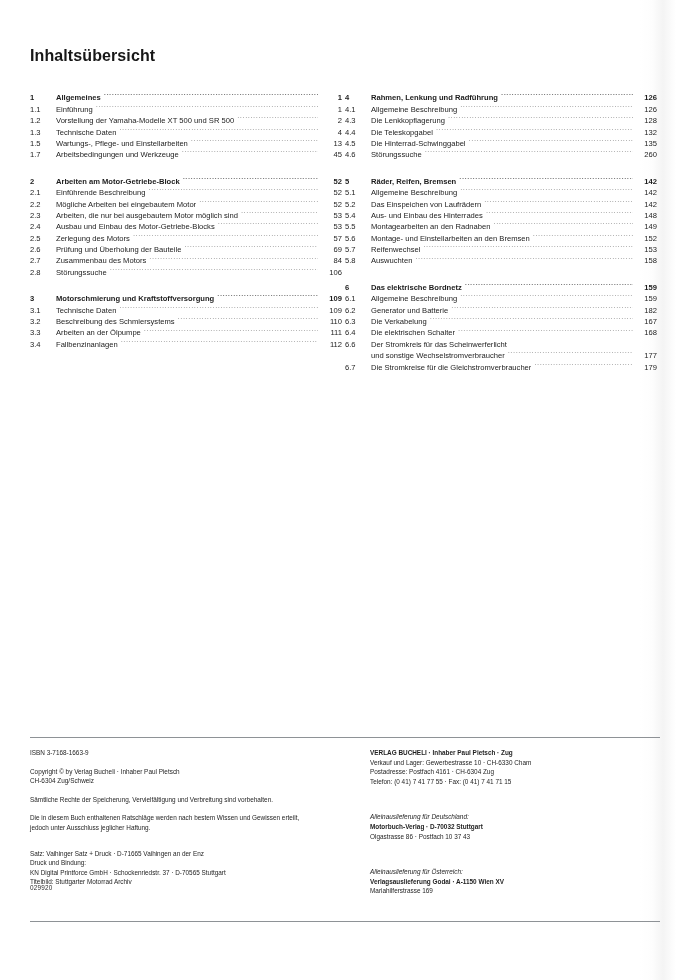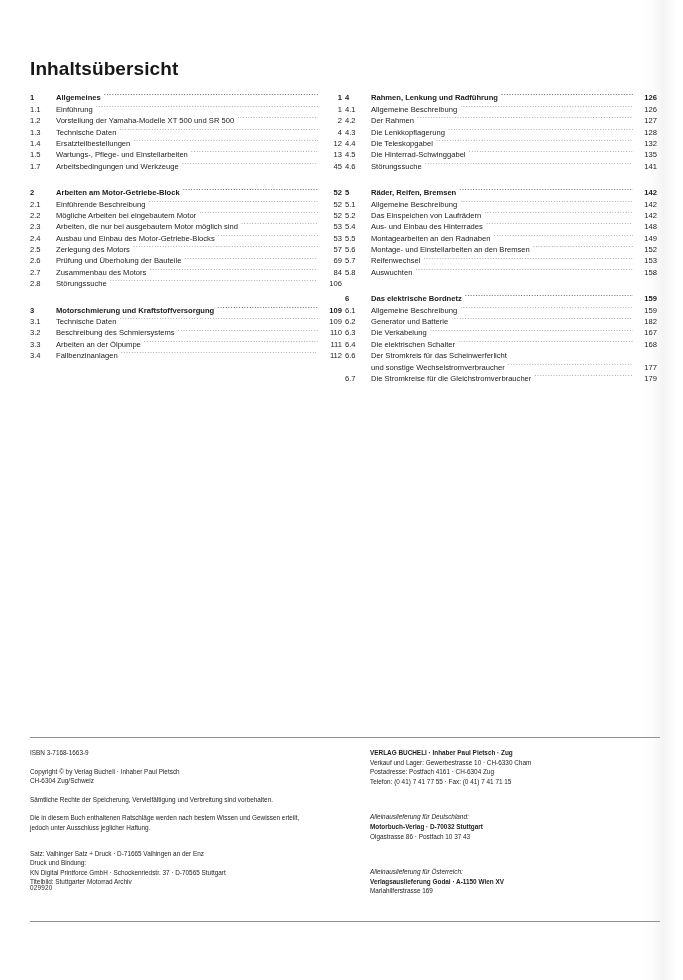--- a/index.html
+++ b/index.html
@@ -20,22 +20,22 @@
     overflow: hidden;
     background: #ffffff;
     background-image: linear-gradient(to right,
         #ffffff 0px, #ffffff 640px, #fdfdfd 652px, #f4f4f4 663px, #ffffff 676px, #ffffff 683px);
   }
 
   
   .page-title {
     position: absolute;
     left: 30px;
-    top: 58px;
-    font-size: 19px;
+    top: 47px;
+    font-size: 16px;
     font-weight: bold;
     letter-spacing: 0.1px;
     color: #171717;
   }
 
   
   .toc {
     position: absolute;
     top: 89px;
     left: 0;
@@ -170,26 +170,20 @@
             <span class="leader"></span>
             <span class="pg">2</span>
           </div>
           <div class="toc-row">
             <span class="num">1.3</span>
             <span class="label">Technische Daten</span>
             <span class="leader"></span>
             <span class="pg">4</span>
           </div>
           <div class="toc-row">
-            <span class="num">1.4</span>
-            <span class="label">Ersatzteilbestellungen</span>
-            <span class="leader"></span>
-            <span class="pg">12</span>
-          </div>
-          <div class="toc-row">
             <span class="num">1.5</span>
             <span class="label">Wartungs-, Pflege- und Einstellarbeiten</span>
             <span class="leader"></span>
             <span class="pg">13</span>
           </div>
           <div class="toc-row">
             <span class="num">1.7</span>
             <span class="label">Arbeitsbedingungen und Werkzeuge</span>
             <span class="leader"></span>
             <span class="pg">45</span>
@@ -292,26 +286,20 @@
             <span class="leader"></span>
             <span class="pg">126</span>
           </div>
           <div class="toc-row">
             <span class="num">4.1</span>
             <span class="label">Allgemeine Beschreibung</span>
             <span class="leader"></span>
             <span class="pg">126</span>
           </div>
           <div class="toc-row">
-            <span class="num">4.2</span>
-            <span class="label">Der Rahmen</span>
-            <span class="leader"></span>
-            <span class="pg">127</span>
-          </div>
-          <div class="toc-row">
             <span class="num">4.3</span>
             <span class="label">Die Lenkkopflagerung</span>
             <span class="leader"></span>
             <span class="pg">128</span>
           </div>
           <div class="toc-row">
             <span class="num">4.4</span>
             <span class="label">Die Teleskopgabel</span>
             <span class="leader"></span>
             <span class="pg">132</span>
@@ -319,21 +307,21 @@
           <div class="toc-row">
             <span class="num">4.5</span>
             <span class="label">Die Hinterrad-Schwinggabel</span>
             <span class="leader"></span>
             <span class="pg">135</span>
           </div>
           <div class="toc-row">
             <span class="num">4.6</span>
             <span class="label">Störungssuche</span>
             <span class="leader"></span>
-            <span class="pg">141</span>
+            <span class="pg">260</span>
           </div>
         </div>
         <div class="toc-group">
           <div class="toc-row head">
             <span class="num">5</span>
             <span class="label">Räder, Reifen, Bremsen</span>
             <span class="leader"></span>
             <span class="pg">142</span>
           </div>
           <div class="toc-row">

